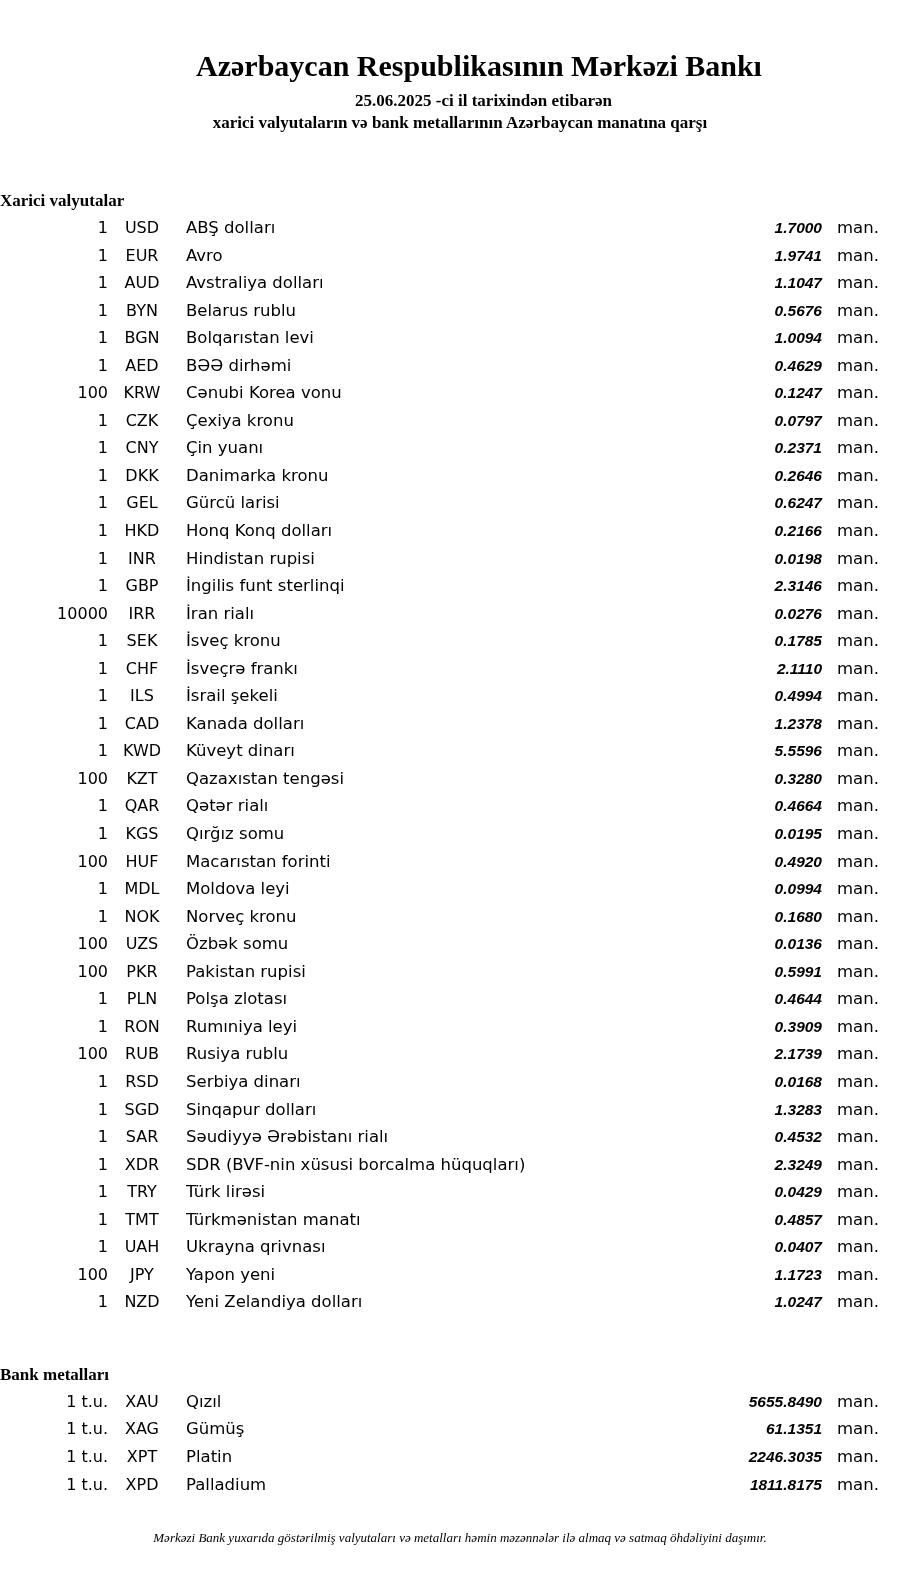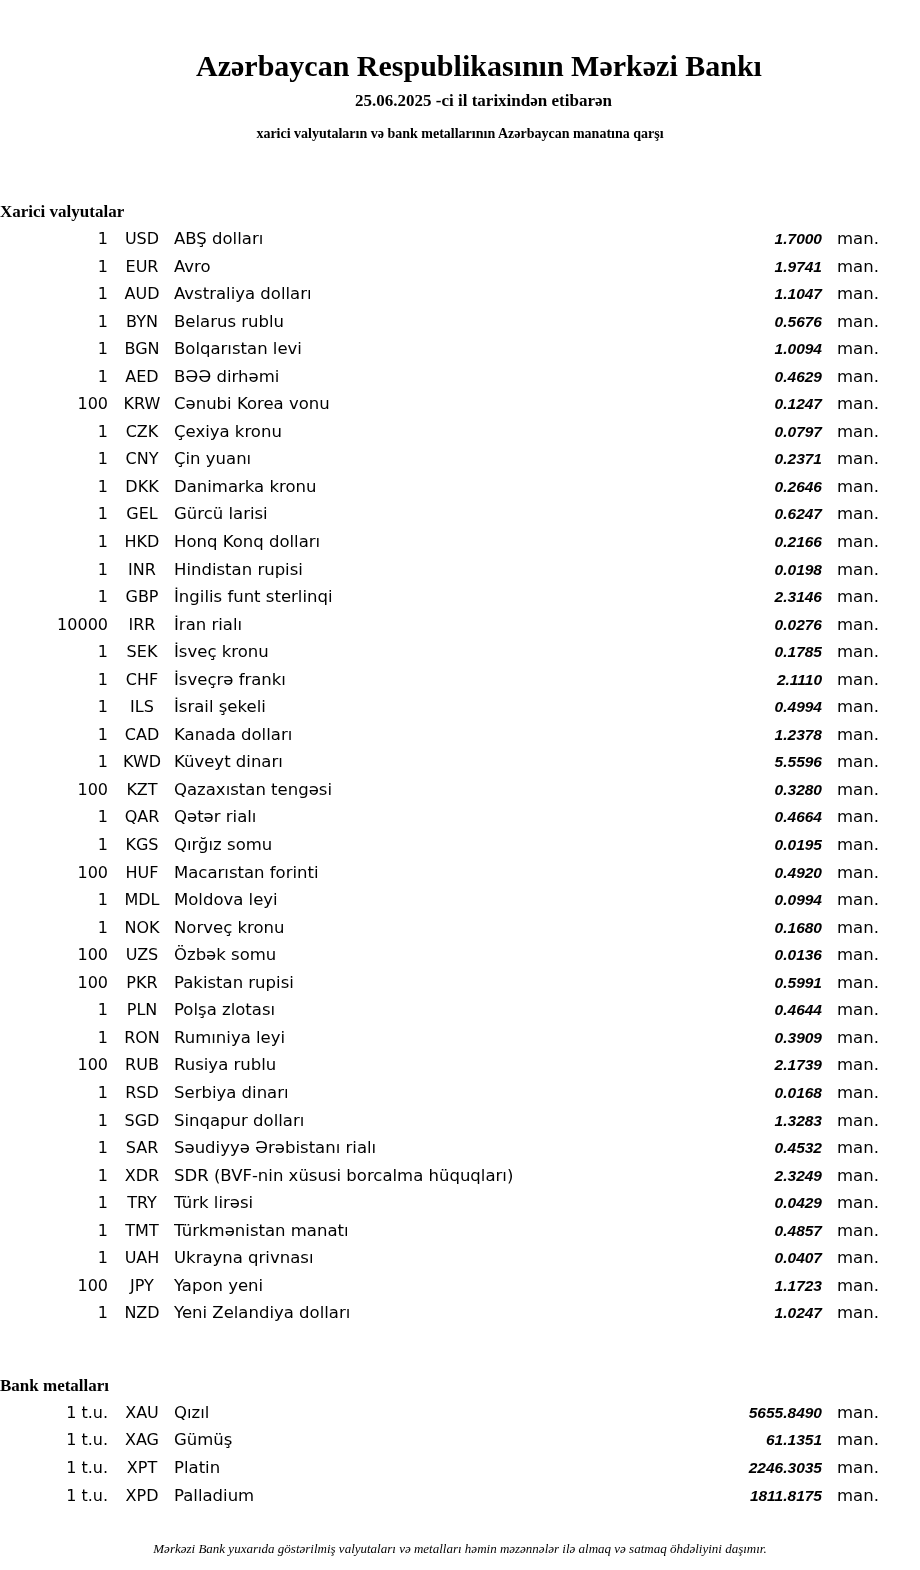--- a/index.html
+++ b/index.html
@@ -13,38 +13,38 @@
   .title {
     font-family:"Liberation Serif", serif;
     font-weight:bold; font-size:30px; line-height:28px;padding-left:38px;
   }
   .date-line {
     font-family:"Liberation Serif", serif;
     font-weight:bold; font-size:17px; line-height:21px; margin-top:10px;margin-left:47px;
   }
   .subtitle {
     font-family:"Liberation Serif", serif;
-    font-weight:bold; font-size:14px; line-height:23px; margin-top:11px;
+    font-weight:bold; font-size:17px; line-height:23px; margin-top:0;
   }
   .section-heading {
     text-align:left;
     font-family:"Liberation Serif", serif;
     font-weight:bold; font-size:17px; line-height:21px;
   }
   #currencies-heading { margin-top:56px; }
   #metals-heading { margin-top:44px; }
   .rates-table { margin-top:7px; }
   .row {
     display:flex; align-items:baseline;
     height:27.55px; padding-right:35px;
     box-sizing:border-box;
   }
   .cell-qty  { flex:none; width:108px; text-align:right; font-size:16px; }
   .cell-code { flex:none; width:60px; margin-left:4px; text-align:center; font-size:16px; }
-  .cell-name { flex:1; margin-left:2px; font-size:16.5px; white-space:nowrap; overflow:hidden; }
+  .cell-name { flex:1; margin-left:14px; font-size:16.5px; white-space:nowrap; overflow:hidden; }
   .cell-rate {
     flex:none; width:130px; text-align:right;
     font-family:Liberation Sans, sans-serif;
     font-style:italic; font-weight:bold; font-size:15.5px;
   }
   .cell-unit { flex:none; width:48px; margin-left:15px; text-align:left; font-size:16.5px; }
   .footer {
     margin-top:26px; text-align:center;
     font-family:"Liberation Serif", serif;
     font-style:italic; font-size:13px; line-height:20px;

